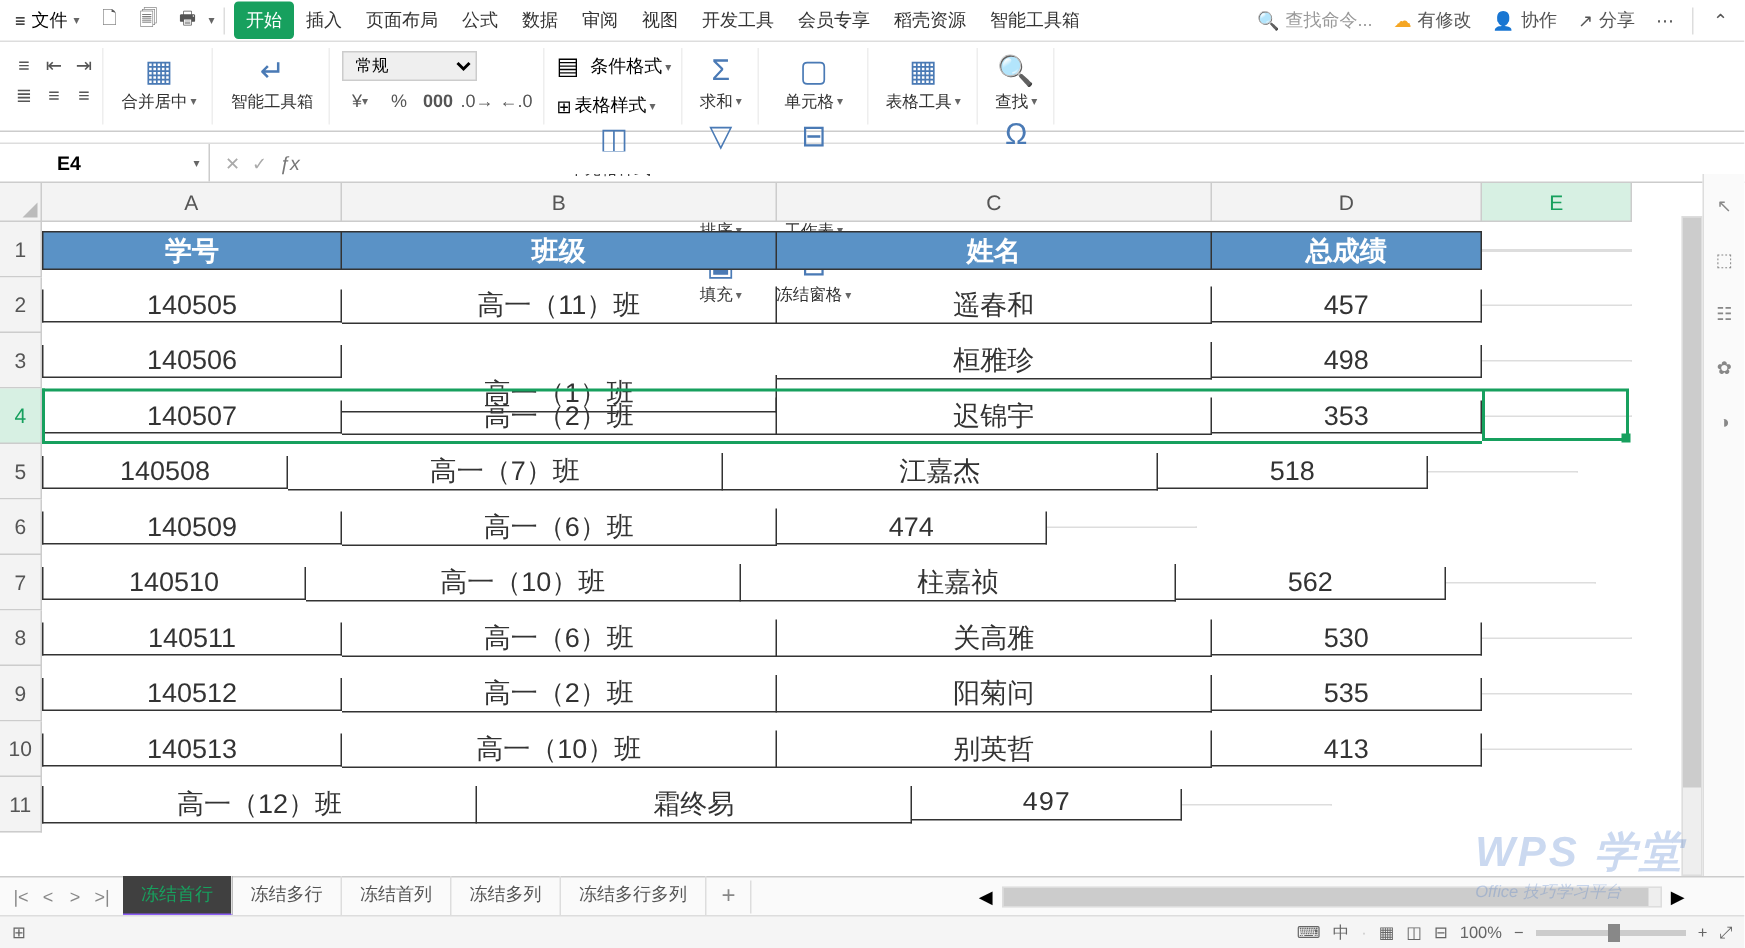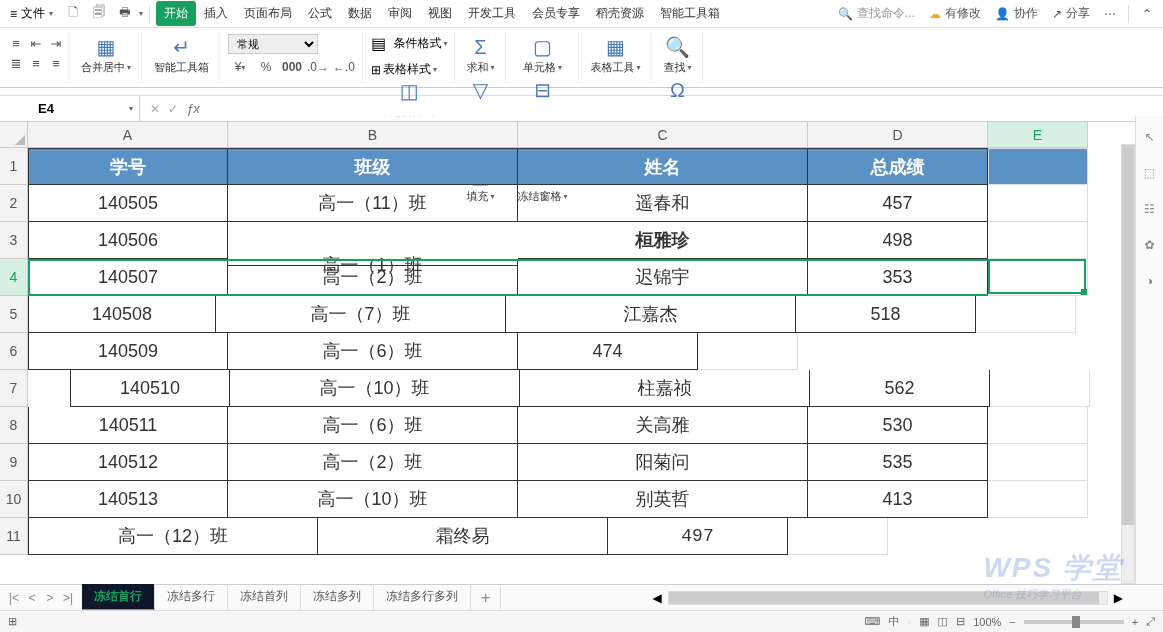--- a/index.html
+++ b/index.html
@@ -44,38 +44,38 @@
     .grid-wrapper { position: relative; height: 442px; overflow: hidden; }
     .corner { position: absolute; left: 0; top: 0; width: 28px; height: 26px; background: #f3f3f3; border-right: 1px solid #ccc; border-bottom: 1px solid #ccc; }
     .corner::after { content: ""; position: absolute; right: 2px; bottom: 2px; width: 0; height: 0; border-left: 10px solid transparent; border-bottom: 10px solid #bbb; }
     .col-headers { position: absolute; left: 28px; top: 0; height: 26px; display: flex; }
     .ch { background: #f3f3f3; border-right: 1px solid #ccc; border-bottom: 1px solid #ccc; display: flex; align-items: center; justify-content: center; color: #555; font-size: 14px; }
     .ch.selected { background: #d7f0e3; color: #17a05e; }
     .row-headers { position: absolute; left: 0; top: 26px; width: 28px; }
     .rh { background: #f3f3f3; border-right: 1px solid #ccc; border-bottom: 1px solid #ccc; display: flex; align-items: center; justify-content: center; color: #555; font-size: 14px; height: 37px; }
     .rh.selected { background: #d7f0e3; color: #17a05e; }
     .cells { position: absolute; left: 28px; top: 26px; }
-    .data-row { display: flex; height: 37px; }
+    .data-row { display: flex; height: 37px; align-items: center; }
     .cell { border-right: 1px solid #333; border-bottom: 1px solid #333; display: flex; align-items: center; justify-content: center; font-size: 18px; color: #333; }
     .data-row.header .cell { background: #5a92c6; color: #fff; font-weight: bold; }
     .e-col { border-right: 1px solid #ddd; border-bottom: 1px solid #ddd; }
     .data-row:first-child .cell { border-top: 1px solid #333; }
     .cell:first-child { border-left: 1px solid #333; }
     
     .selection-box { position: absolute; border: 2px solid #17a05e; pointer-events: none; }
     .sel-handle { position: absolute; width: 6px; height: 6px; background: #17a05e; right: -3px; bottom: -3px; }
     .row-highlight { position: absolute; border-top: 2px solid #17a05e; border-bottom: 2px solid #17a05e; left: 28px; pointer-events: none; }
     .row-highlight-l { position: absolute; border-left: 2px solid #17a05e; width: 0; pointer-events: none; }
     
     
     .sheet-bar { position: absolute; bottom: 22px; left: 0; right: 0; height: 26px; display: flex; align-items: center; border-top: 1px solid #ccc; background: #fafafa; font-size: 12px; }
     .sheet-nav { display: flex; gap: 2px; padding: 0 6px; }
     .sheet-nav span { width: 16px; text-align: center; cursor: pointer; color: #888; }
     .sheet-tab { padding: 4px 12px; border-right: 1px solid #ddd; cursor: pointer; color: #555; }
-    .sheet-tab.active { background: #0f172a; color: #17a05e; border-bottom: 2px solid #f97316; font-weight: bold; }
+    .sheet-tab.active { background: #404040; color: #17a05e; border-bottom: 2px solid #8b5cf6; font-weight: normal; }
     .sheet-tab.add { color: #888; font-size: 16px; padding: 2px 10px; }
     .sheet-scroll { margin-left: auto; display: flex; align-items: center; gap: 6px; padding-right: 40px; }
     .h-scroll { width: 440px; height: 14px; background: #eee; border: 1px solid #ddd; position: relative; }
     .h-scroll .thumb { position: absolute; left: 0; width: 430px; height: 12px; background: #ccc; }
     
     
     .status-bar { position: absolute; bottom: 0; left: 0; right: 0; height: 22px; display: flex; align-items: center; background: #f5f5f5; border-top: 1px solid #ddd; font-size: 11px; padding: 0 8px; gap: 8px; color: #666; }
     .status-bar .spacer { flex: 1; }
     .zoom-slider { width: 100px; height: 4px; background: #ccc; position: relative; }
     .zoom-slider .zt { position: absolute; left: 48px; top: -4px; width: 8px; height: 12px; background: #888; }
@@ -332,46 +332,46 @@
       <div class="data-row">
         <div class="cell" style="width: 200px;">140505</div>
         <div class="cell" style="width: 290px;">高一（11）班</div>
         <div class="cell" style="width: 290px;">遥春和</div>
         <div class="cell" style="width: 180px;">457</div>
         <div class="cell e-col" style="width: 100px; border-color: rgb(221, 221, 221);"></div>
       </div>
       <div class="data-row">
         <div class="cell" style="width: 200px;">140506</div>
         <div class="cell" style="width: 290px; margin-top: 43px;">高一（1）班</div>
-        <div class="cell" style="width: 290px; font-weight: bold;">桓雅珍</div>
+        <div class="cell" style="width: 290px;">桓雅珍</div>
         <div class="cell" style="width: 180px;">498</div>
         <div class="cell e-col" style="width: 100px; border-color: rgb(221, 221, 221);"></div>
       </div>
       <div class="data-row">
         <div class="cell" style="width: 200px;">140507</div>
         <div class="cell" style="width: 290px;">高一（2）班</div>
         <div class="cell" style="width: 290px;">迟锦宇</div>
         <div class="cell" style="width: 180px;">353</div>
         <div class="cell e-col" style="width: 100px; border-color: rgb(221, 221, 221);"></div>
       </div>
       <div class="data-row">
-        <div class="cell" style="width: 188px;">140508</div>
+        <div class="cell" style="width: 164px;">140508</div>
         <div class="cell" style="width: 290px;">高一（7）班</div>
         <div class="cell" style="width: 290px;">江嘉杰</div>
         <div class="cell" style="width: 180px;">518</div>
         <div class="cell e-col" style="width: 100px; border-color: rgb(221, 221, 221);"></div>
       </div>
       <div class="data-row">
         <div class="cell" style="width: 200px;">140509</div>
         <div class="cell" style="width: 290px;">高一（6）班</div>
         <div class="cell" style="width: 180px;">474</div>
         <div class="cell e-col" style="width: 100px; border-color: rgb(221, 221, 221);"></div>
       </div>
       <div class="data-row">
-        <div class="cell" style="width: 160px; margin-left: 42px;">140510</div>
+        <div class="cell" style="width: 176px;">140510</div>
         <div class="cell" style="width: 290px;">高一（10）班</div>
         <div class="cell" style="width: 290px;">柱嘉祯</div>
         <div class="cell" style="width: 180px;">562</div>
         <div class="cell e-col" style="width: 100px; border-color: rgb(221, 221, 221);"></div>
       </div>
       <div class="data-row">
         <div class="cell" style="width: 200px;">140511</div>
         <div class="cell" style="width: 290px;">高一（6）班</div>
         <div class="cell" style="width: 290px;">关高雅</div>
         <div class="cell" style="width: 180px;">530</div>

